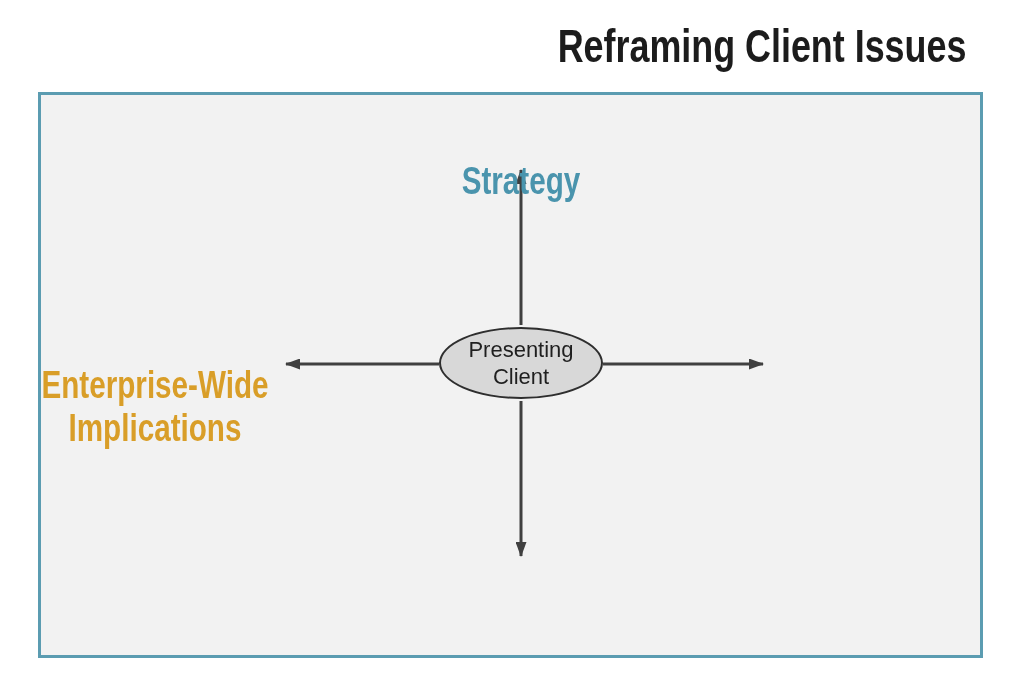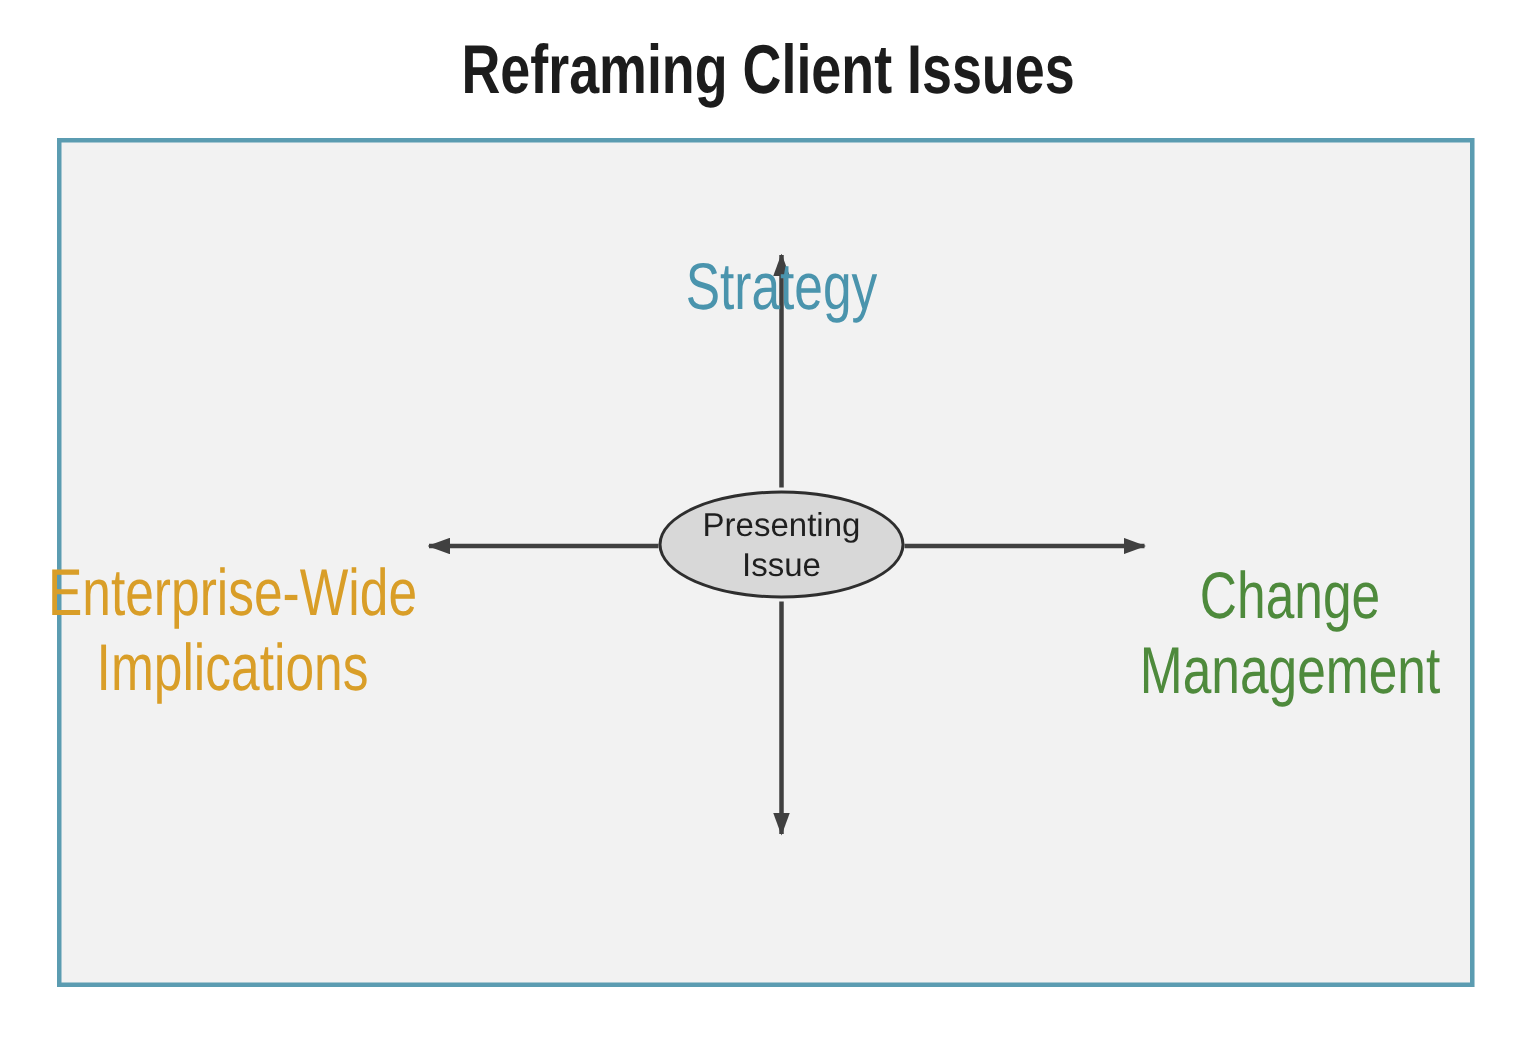--- a/index.html
+++ b/index.html
@@ -9,21 +9,21 @@
     height: 696px;
     background: #ffffff;
     font-family: "Liberation Sans", sans-serif;
     overflow: hidden;
   }
   .page-title {
     position: absolute;
     top: 22px;
     left: 0;
     width: 100%;
-    text-align: center;
+    text-align: right;
     font-size: 46px;
     font-weight: 600;
     line-height: 1.05;
     white-space: nowrap;
   }
   .condensed {
     display: inline-block;
     transform: scaleX(0.78);
     transform-origin: 50% 50%;
   }
@@ -41,22 +41,22 @@
     position: absolute;
     left: 0;
     top: 0;
     width: 939px;
     height: 560px;
   }
   .node-label {
     position: absolute;
     transform: translateX(-50%);
     text-align: center;
-    font-size: 44px;
-    font-weight: 400;
+    font-size: 38px;
+    font-weight: 700;
     line-height: 1.15;
     white-space: pre-line;
   }
   .center-ellipse {
     position: absolute;
     left: 398px;
     top: 232px;
     width: 164px;
     height: 72px;
     border-radius: 50%;
@@ -93,30 +93,26 @@
         <line x1="562" y1="269" x2="722" y2="269"></line>
         <line x1="480" y1="306" x2="480" y2="461"></line>
         <line x1="398" y1="269" x2="245" y2="269"></line>
       </g>
     </svg>
 
     <div class="node-label" style="left: 480px; top: 21px; color: rgb(74, 148, 173);">
       <span class="condensed">Strategy</span>
     </div>
 
-    <div class="node-label" style="left: 819px; top: 227px; color: rgb(78, 138, 60);">
-      <span class="condensed">Change
-Management</span>
-    </div>
 
 
     <div class="node-label" style="left: 114px; top: 225px; color: rgb(217, 158, 40);">
       <span class="condensed">Enterprise-Wide
 Implications</span>
     </div>
 
     <div class="center-ellipse" style="background-color: rgb(216, 216, 216); border-color: rgb(46, 46, 46); color: rgb(31, 31, 31);">
       <span>Presenting
-Issue</span>
+Client</span>
     </div>
 
   </div>
 </div>
 
 </body></html>

